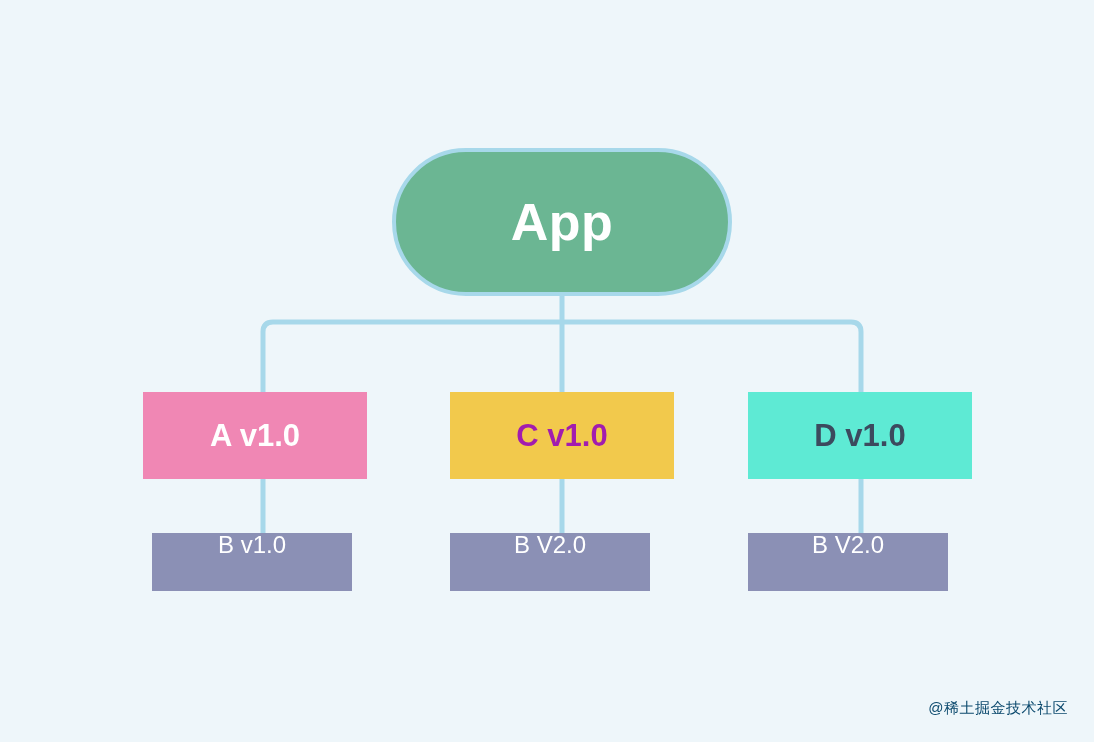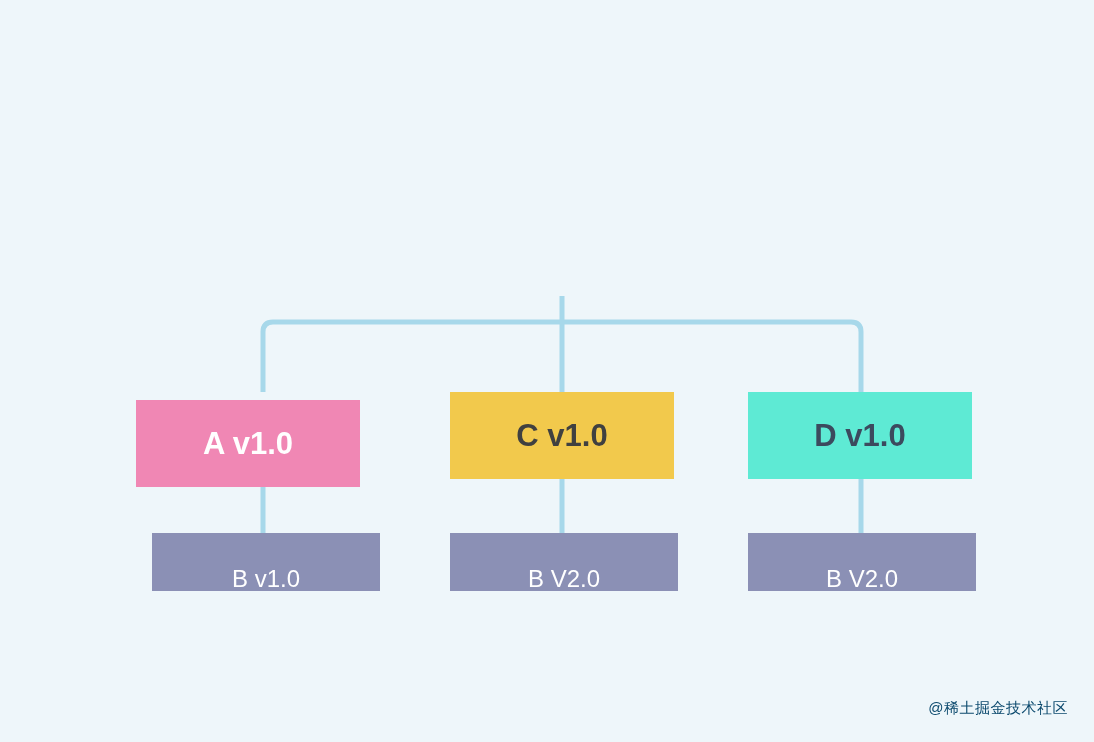--- a/index.html
+++ b/index.html
@@ -62,37 +62,37 @@
     display: flex;
     align-items: center;
     justify-content: center;
   }
   .node-mid .label {
     font-size: 31px;
     font-weight: bold;
     line-height: 1;
   }
 
-  #mid-0 { left: 136px; background: #f087b4; margin-top: 8px; }
+  #mid-0 { left: 143px; background: #f087b4; }
   #mid-1 { left: 450px; background: #f2c94c; }
   #mid-2 { left: 748px; background: #5eead4; }
 
   #mid-0 .label { color: #ffffff; }
-  #mid-1 .label { color: #404040; }
+  #mid-1 .label { color: #a21caf; }
   #mid-2 .label { color: #3c4a5e; }
 
   
   .node-leaf {
     position: absolute;
     top: 533px;
-    width: 228px;
+    width: 200px;
     height: 58px;
     background: #8b90b5;
     display: flex;
-    align-items: flex-end;
+    align-items: flex-start;
     justify-content: center;
   }
   .node-leaf .label {
     color: #ffffff;
     font-size: 24px;
     font-weight: normal;
     line-height: 1;
   }
   #leaf-0 { left: 152px; }
   #leaf-1 { left: 450px; }
@@ -121,20 +121,23 @@
 
       <path d="M 263 392 L 263 332 Q 263 322 273 322 L 562 322"></path>
       <path d="M 861 392 L 861 332 Q 861 322 851 322 L 562 322"></path>
 
       <path d="M 263 479 L 263 533"></path>
       <path d="M 562 479 L 562 533"></path>
       <path d="M 861 479 L 861 533"></path>
     </g>
   </svg>
 
+  <div class="node-root">
+    <span class="label">App</span>
+  </div>
 
   <div class="node-mid" id="mid-0">
     <span class="label">A v1.0</span>
   </div>
   <div class="node-mid" id="mid-1">
     <span class="label">C v1.0</span>
   </div>
   <div class="node-mid" id="mid-2">
     <span class="label">D v1.0</span>
   </div>

